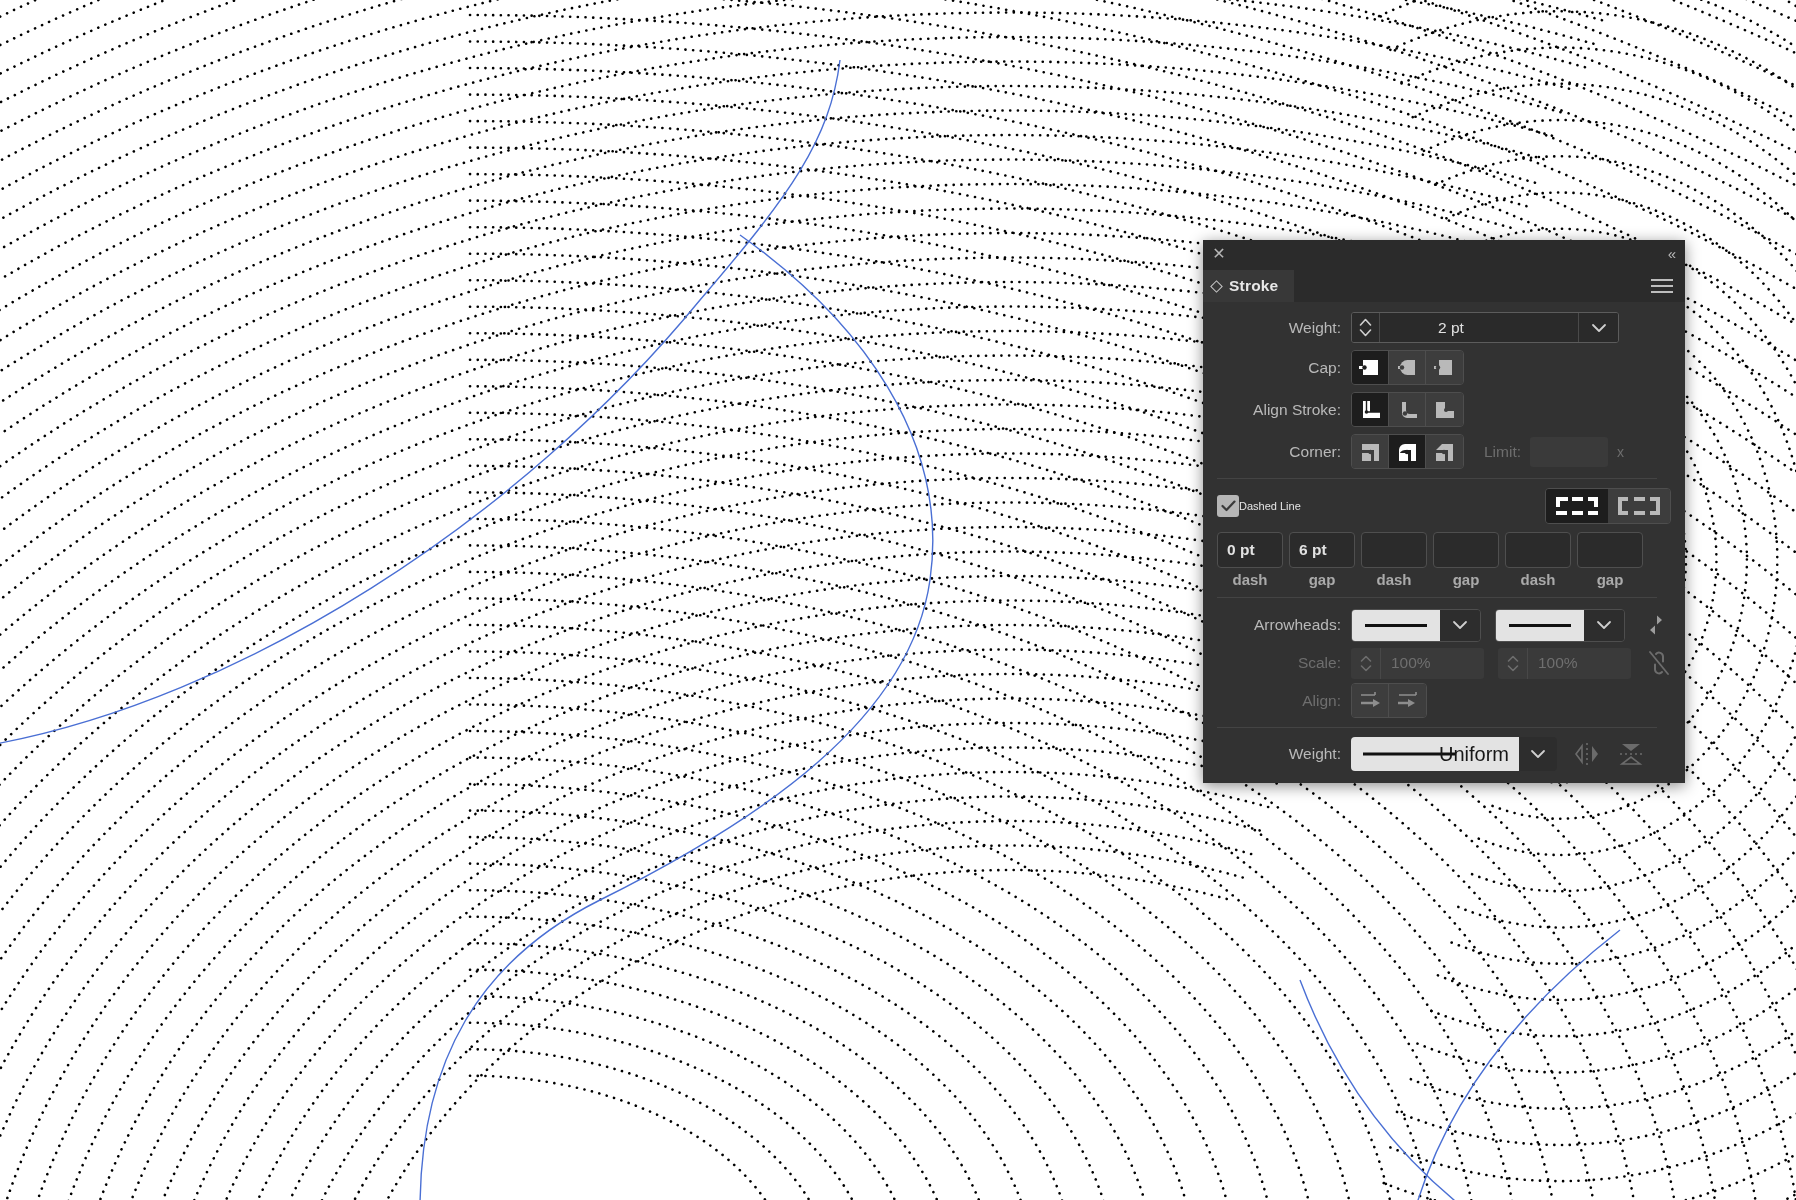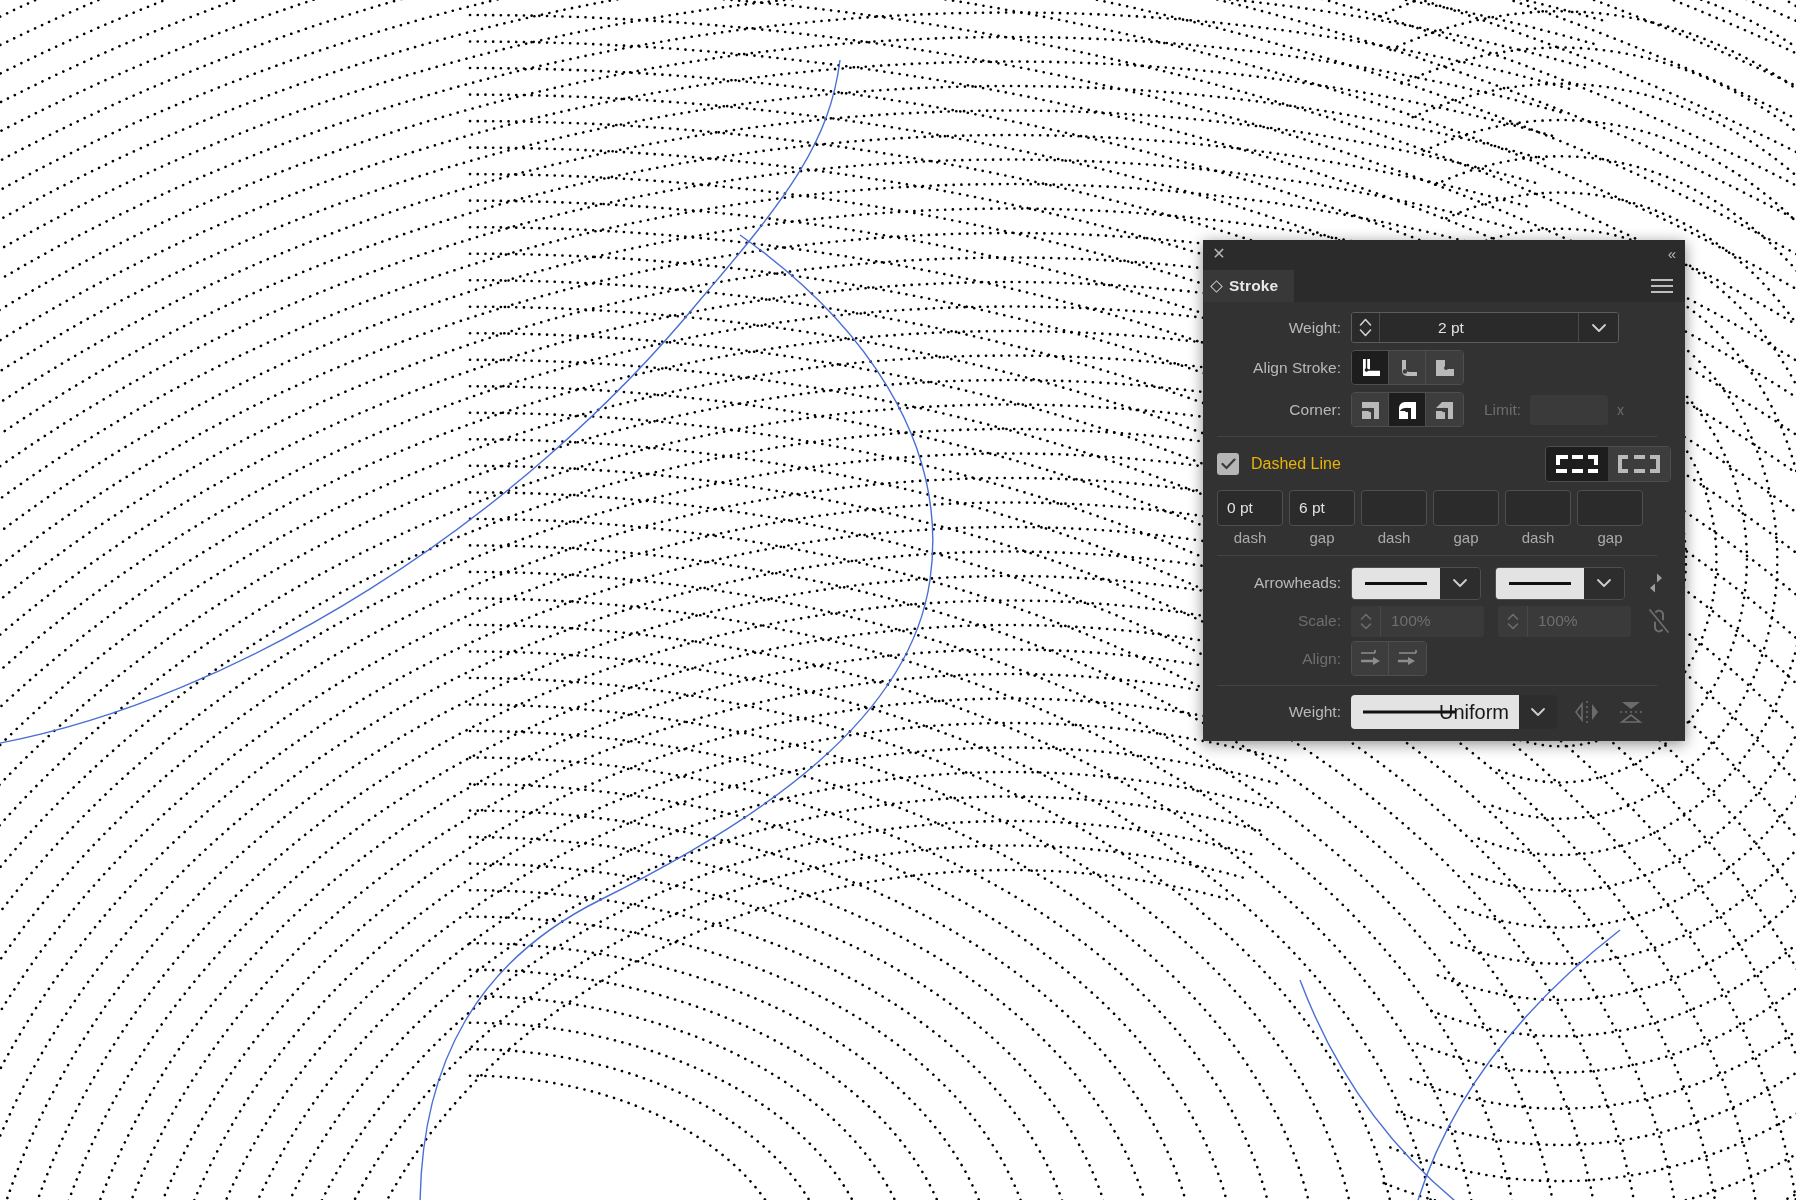--- a/index.html
+++ b/index.html
@@ -101,29 +101,29 @@
   hr.sep { border:none; border-top:1px solid #444; margin:9px 14px 9px 14px; }
 
   
   .dash-head { display:flex; align-items:center; padding-left:14px; }
   .chk {
     width:22px; height:22px; border-radius:3px; background:#b6b6b6;
     display:flex; align-items:center; justify-content:center; cursor:pointer;
     flex:0 0 auto;
   }
   .chk svg { display:block; }
-  .dash-lbl { color:#eab308; font-size:16px; margin-left:12px; }
+  .dash-lbl { color:#e5e5e5; font-size:11px; }
   .dash-modes { margin-left:auto; display:flex; border:1px solid #4e4e4e; border-radius:4px; overflow:hidden; }
   .dash-modes > div {
     width:62px; height:34px; display:flex; align-items:center; justify-content:center;
     background:#3d3d3d; cursor:pointer;
   }
   .dash-modes > div.active { background:#1d1d1d; }
 
-  .dash-grid { display:flex; gap:6px; padding:8px 14px 0 14px; }
+  .dash-grid { display:flex; gap:6px; padding:8px 14px 0 14px;font-weight:bold; }
   .dcell { width:66px; }
   .dbox {
     height:36px; border:1px solid #4f4f4f; border-radius:4px; background:#2b2b2b;
     display:flex; align-items:center; padding-left:9px; color:#e2e2e2; font-size:15.5px;
     cursor:text;
   }
   .dcap { text-align:center; color:#aaa; font-size:15px; margin-top:3px; }
 
   
   .ahead {
@@ -362,20 +362,46 @@
         </div>
         <div class="numinput">2 pt</div>
         <div class="drop">
           <svg width="16" height="10" viewBox="0 0 16 10">
               <path d="M2 2L8 8L14 2" fill="none" stroke="#cfcfcf" stroke-width="1.8" stroke-linecap="round" stroke-linejoin="round"></path>
             </svg>
         </div>
       </div>
     </div>
 
+    <div class="row" style="padding-top:7px;">
+      <div class="lbl">Cap:</div>
+      <div class="seg">
+        <div class="sgb active">
+          <svg width="23" height="21" viewBox="0 0 23 21">
+            <rect x="4" y="3" width="15" height="15" fill="#ffffff"></rect>
+            <rect x="0" y="9" width="9" height="3" fill="#ffffff"></rect>
+            <circle cx="5.5" cy="10.5" r="2.2" fill="#1d1d1d"></circle>
+          </svg>
+        </div>
+        <div class="sgb">
+          <svg width="23" height="21" viewBox="0 0 23 21">
+            <path d="M11.5 3H19V18H11.5A7.5 7.5 0 0 1 11.5 3Z" fill="#b9b9b9"></path>
+            <rect x="2" y="9" width="9" height="3" fill="#b9b9b9"></rect>
+            <circle cx="6" cy="10.5" r="2.2" fill="#3d3d3d"></circle>
+          </svg>
+        </div>
+        <div class="sgb">
+          <svg width="23" height="21" viewBox="0 0 23 21">
+            <rect x="6" y="3" width="13" height="15" fill="#b9b9b9"></rect>
+            <rect x="1" y="9" width="9" height="3" fill="#b9b9b9"></rect>
+            <circle cx="5" cy="10.5" r="2.2" fill="#3d3d3d"></circle>
+          </svg>
+        </div>
+      </div>
+    </div>
 
     <div class="row" style="padding-top:7px;">
       <div class="lbl">Align Stroke:</div>
       <div class="seg">
         <div class="sgb active">
           <svg width="23" height="21" viewBox="0 0 23 21">
             <path d="M4 2H11V13H21V19H4Z" fill="#ffffff"></path>
             <path d="M7.5 2V13H21" fill="none" stroke="#1d1d1d" stroke-width="1.4"></path>
             <circle cx="7.5" cy="13" r="1.8" fill="#1d1d1d"></circle>
           </svg>

